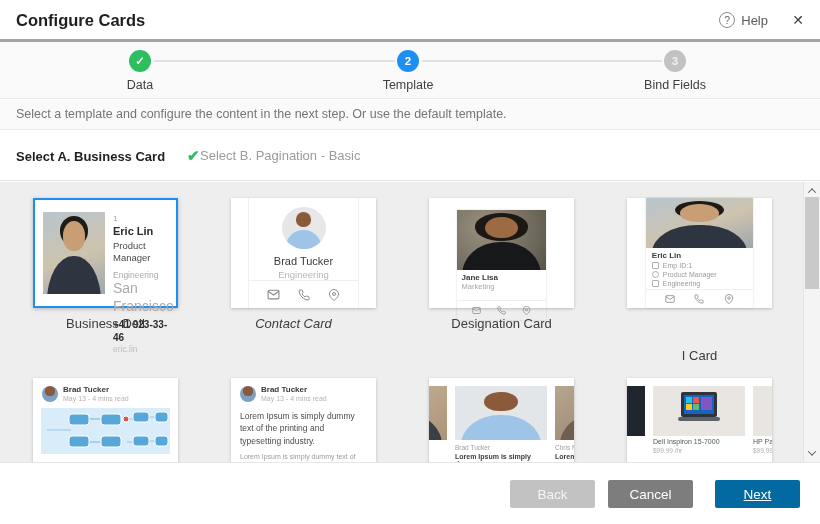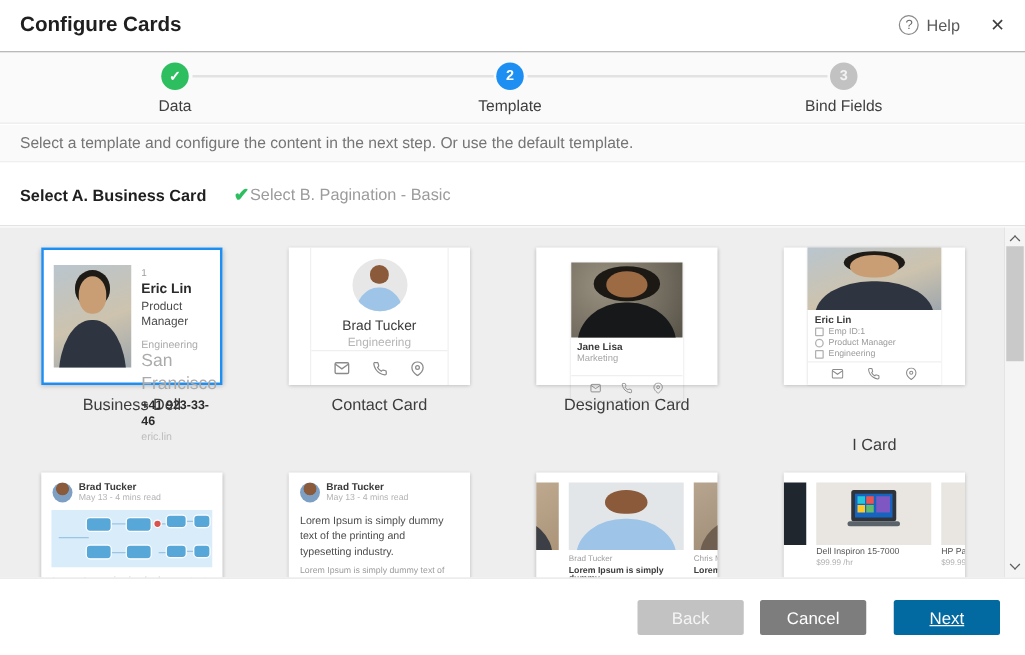--- a/index.html
+++ b/index.html
@@ -1,20 +1,20 @@
 <!DOCTYPE html>
 <html><head>
 <meta charset="utf-8">
 <style>
   * { margin:0; padding:0; box-sizing:border-box; }
   html,body { width:820px; height:524px; }
   body { font-family:"Liberation Sans", sans-serif; background:#fff; position:relative; overflow:hidden; color:#212121; }
 
   
-  .hdr { position:absolute; top:0; left:0; width:820px; height:42px; background:#fff; border-bottom:1px solid #a3a3a3; }
+  .hdr { position:absolute; top:0; left:0; width:820px; height:42px; background:#fff; border-bottom:3px solid #a3a3a3; }
   .hdr-title { position:absolute; left:16px; top:11px; font-size:16.5px; font-weight:bold; color:#1f1f1f; }
   .hdr-help { position:absolute; right:52px; top:12px; display:flex; align-items:center; gap:6px; font-size:13px; color:#5a5a5a; cursor:pointer; }
   .help-circle { width:16px; height:16px; border:1px solid #8a8a8a; border-radius:50%; font-size:10.5px; color:#6b6b6b; display:flex; align-items:center; justify-content:center; }
   .hdr-close { position:absolute; right:16px; top:12px; font-size:14px; color:#3f3f3f; cursor:pointer; }
 
   
   .stepper { position:absolute; top:42px; left:0; width:820px; height:57px; background:#fafafa; border-bottom:1px solid #ececec; }
   .step-line { position:absolute; top:18px; height:2px; background:#e2e2e2; }
   .line1 { left:154px; width:241px; }
   .line2 { left:422px; width:240px; }
@@ -210,21 +210,21 @@
           </span>
         <span>
             <svg width="12" height="12" viewBox="0 0 24 24" fill="none" stroke="currentColor" stroke-width="2">
               <path d="M21 10c0 7-9 13-9 13s-9-6-9-13a9 9 0 0 1 18 0z"></path>
               <circle cx="12" cy="10" r="3"></circle>
             </svg>
           </span>
       </div>
     </div>
   </div>
-  <div class="card-label" style="position:absolute; left:231px; top:134px;">Contact Card</div>
+  <div class="card-label" style="position:absolute; left:221px; top:134px;font-style:italic;">Contact Card</div>
 
   <div class="card r1 c3 dc">
     <div class="dc-panel">
       <div class="person dc-photo">
         <div class="hair"></div>
           <div class="head"></div>
           <div class="torso"></div>
       </div>
       <div class="dc-name">Jane Lisa</div>
       <div class="dc-dept">Marketing</div>

